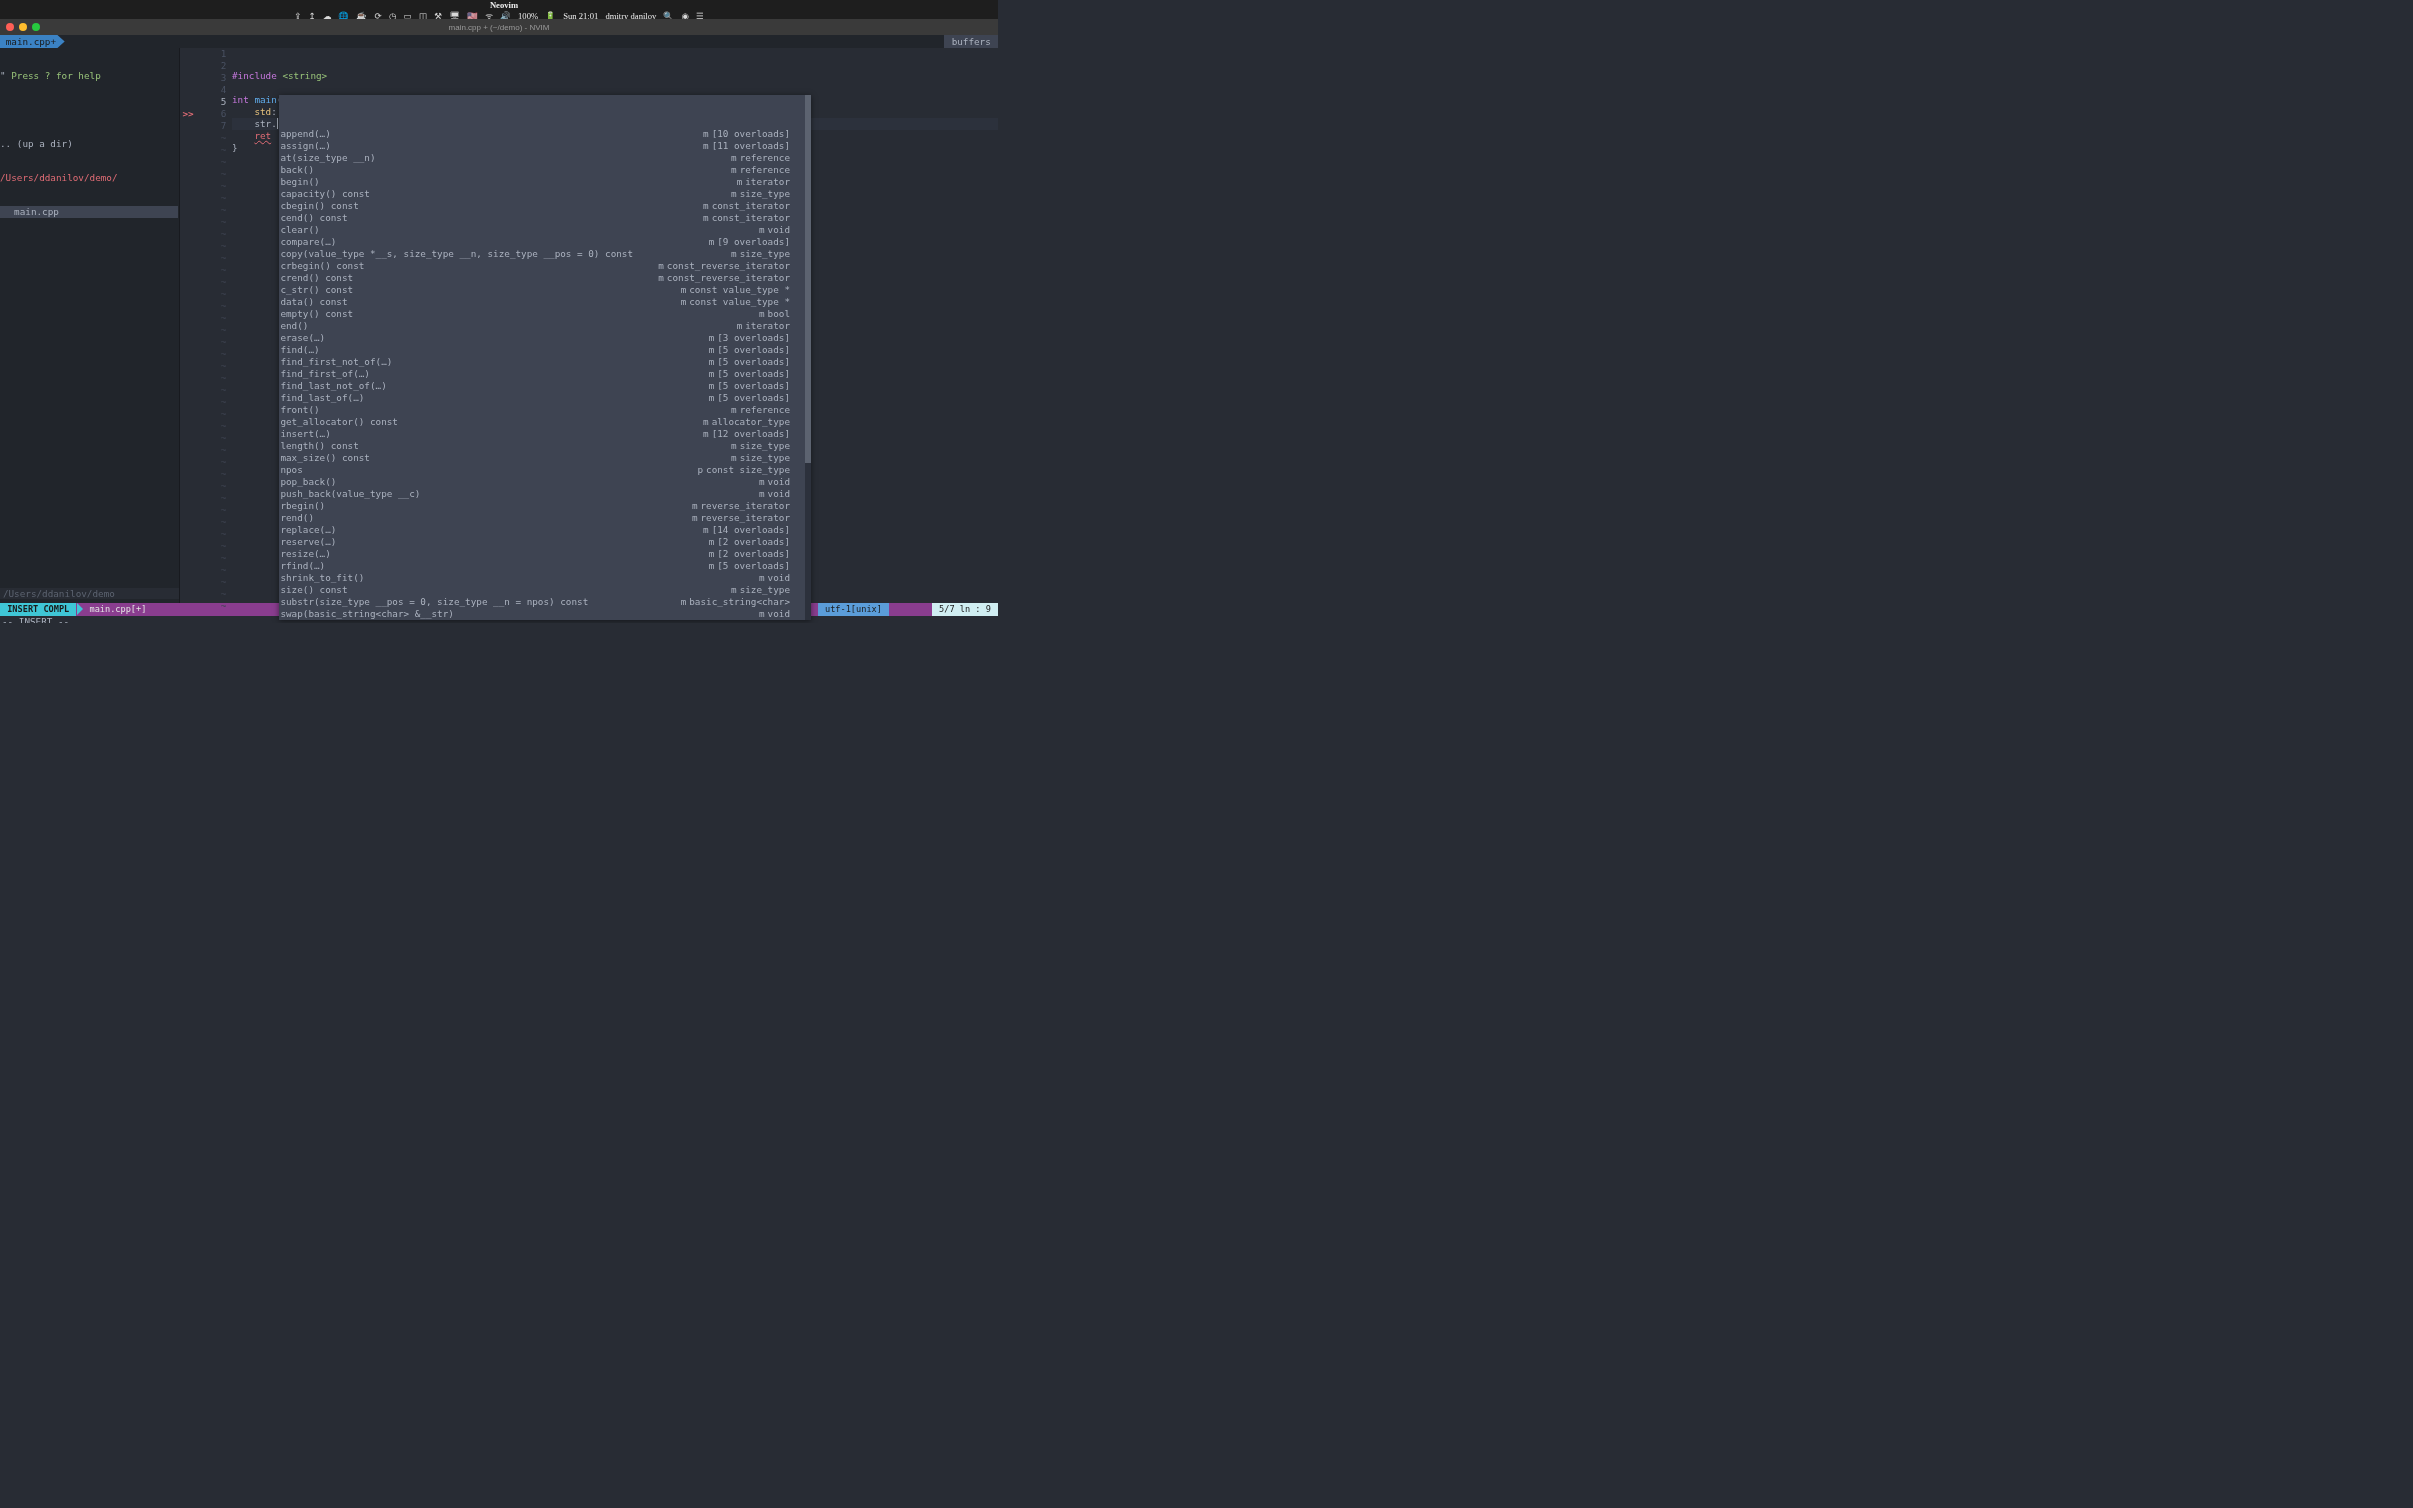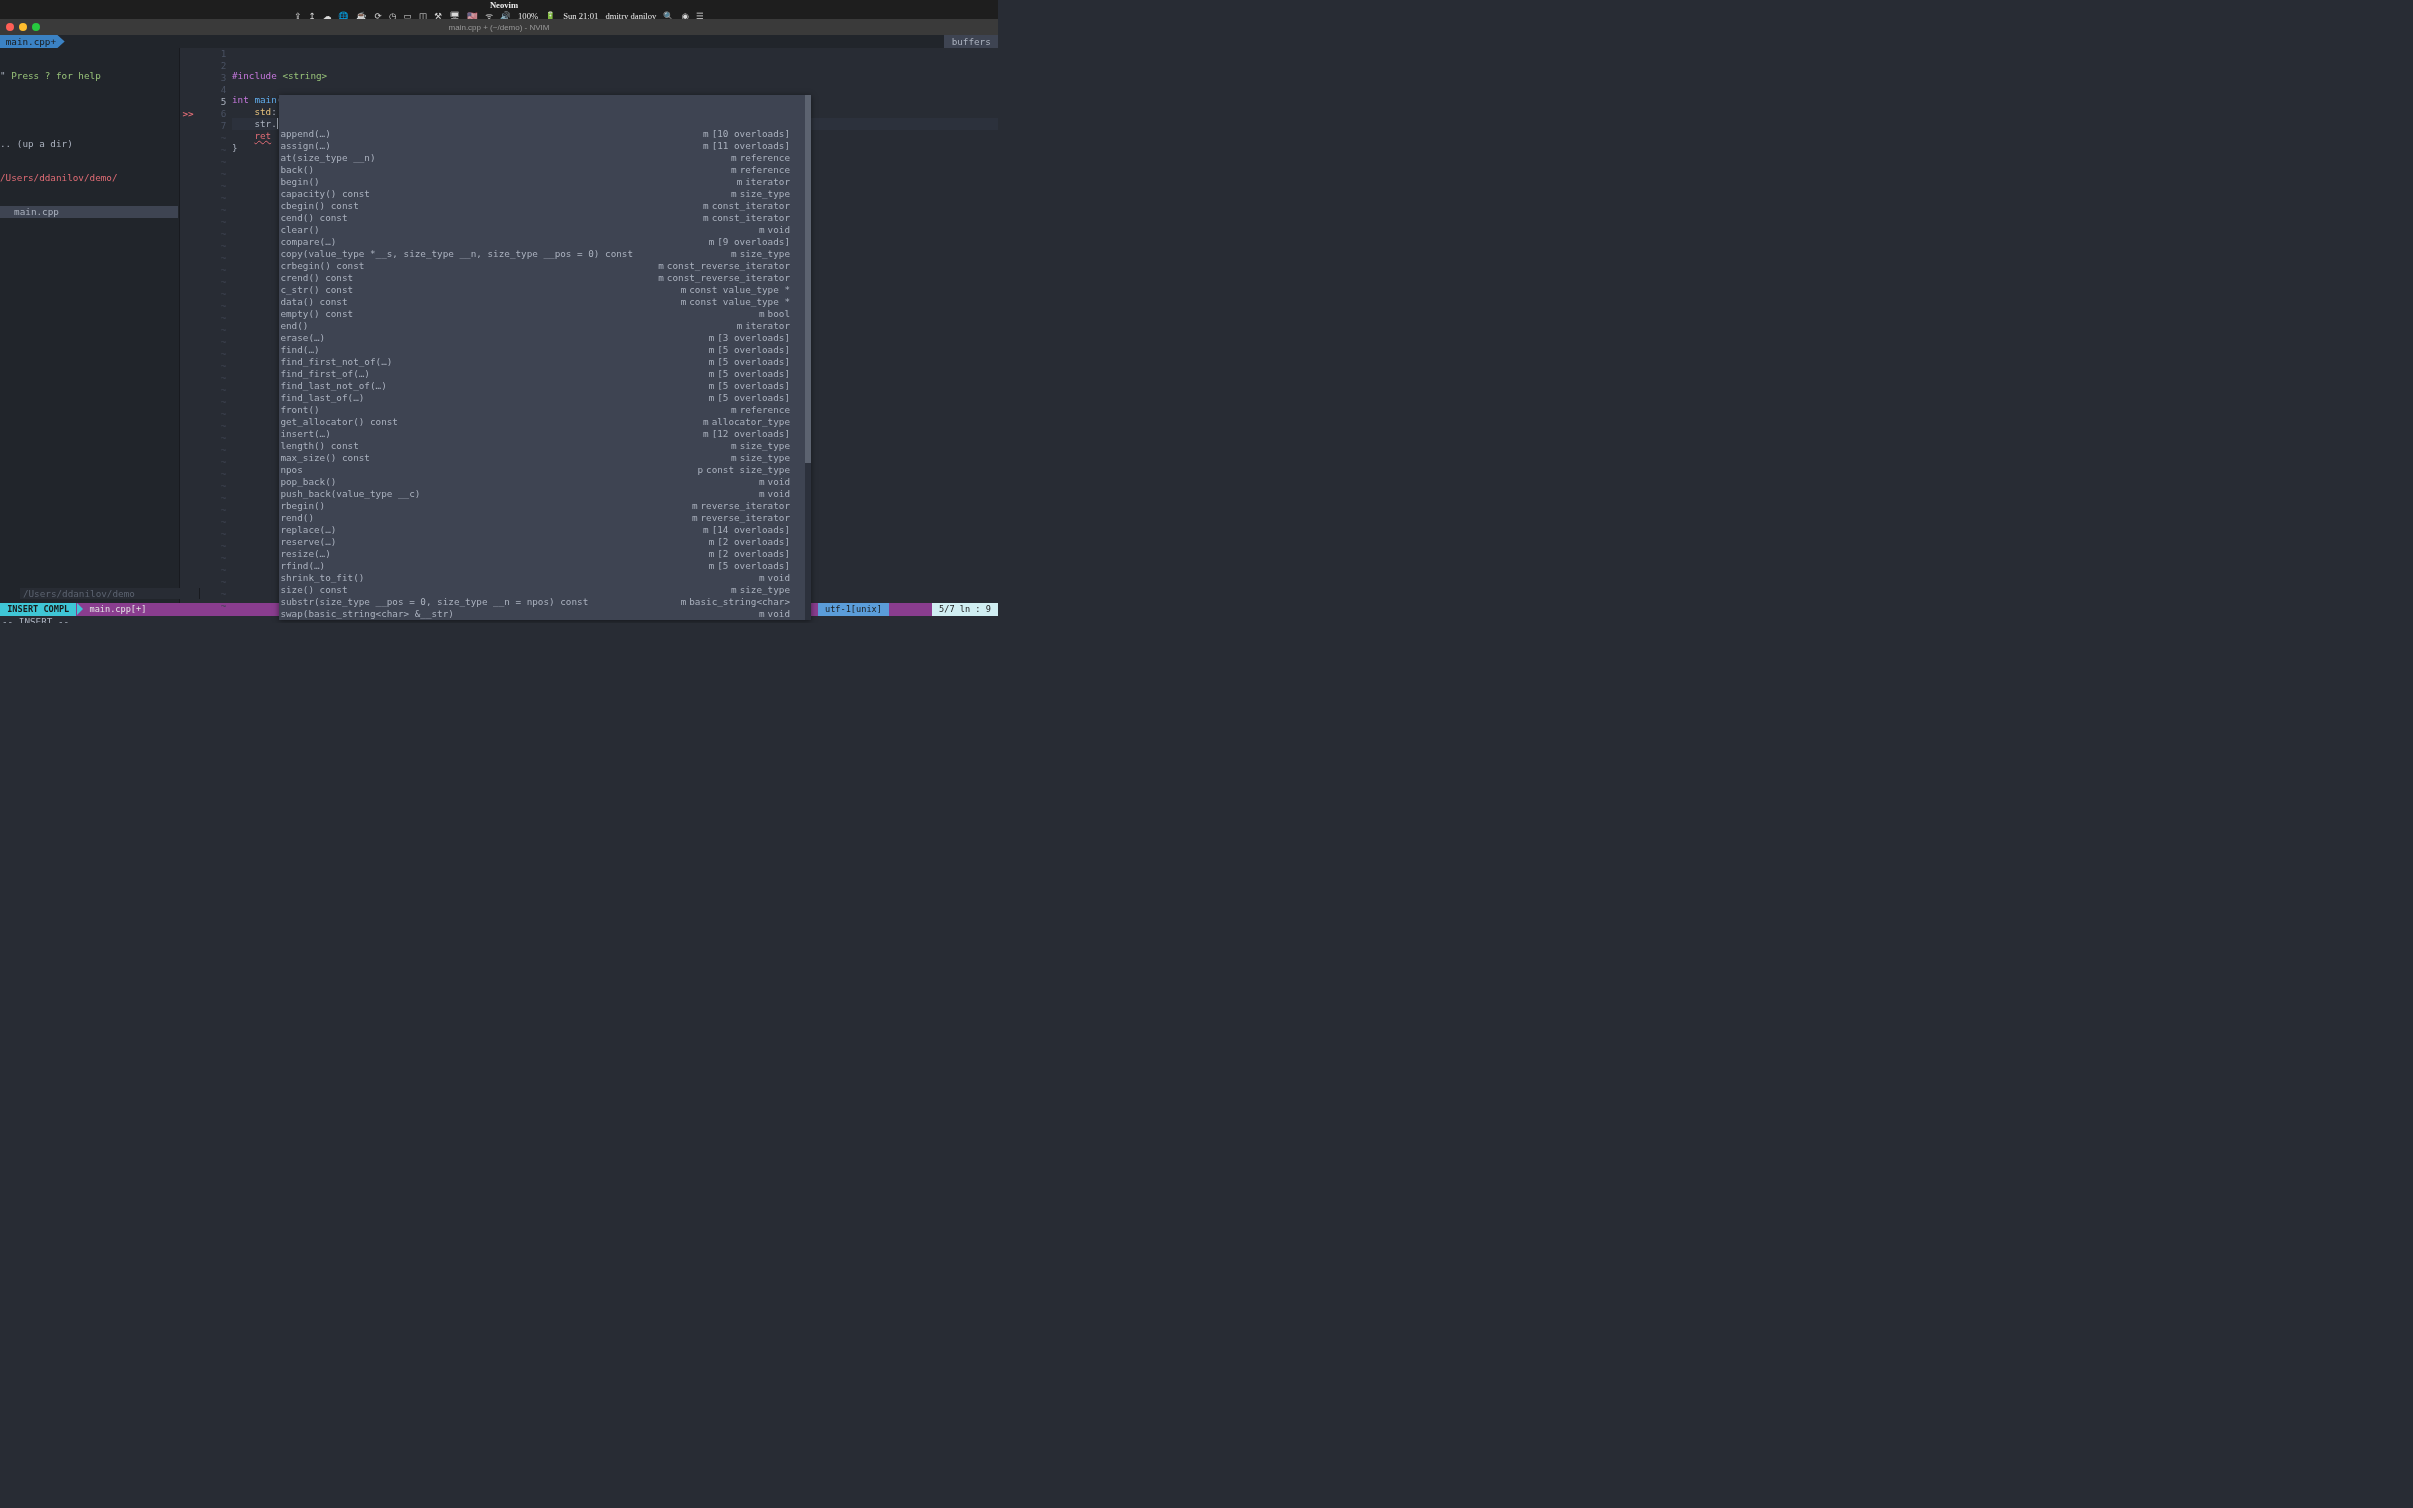--- a/index.html
+++ b/index.html
@@ -91,21 +91,21 @@
   background: #21252b;
   border-right: 0.7px solid #181a1f;
   white-space: pre;
   overflow: hidden;
 }
 .sidebar-help { color: #98c379; }
 .sidebar-quote { color: #abb2bf; }
 .sidebar-updir { color: #abb2bf; }
 .sidebar-path { color: #e06c75; }
 .sidebar-file { background: #3e4452; color: #abb2bf; padding-left: 2.9px; margin-right: 1.4px; }
-.sidebar-status-path { position: absolute; bottom: 24.4px; left: 0; width: 180px; background: #282c34; color: #5c6370; padding-left: 2.9px; border-right: 0.7px solid #181a1f; margin-left: 20px; }
+.sidebar-status-path { position: absolute; bottom: 24.4px; left: 0; width: 180px; background: #282c34; color: #5c6370; padding-left: 2.9px; border-right: 0.7px solid #181a1f; }
 
 
 .codearea {
   flex: 1;
   background: #282c34;
   position: relative;
   display: flex;
 }
 .gutter {
   width: 36px;

